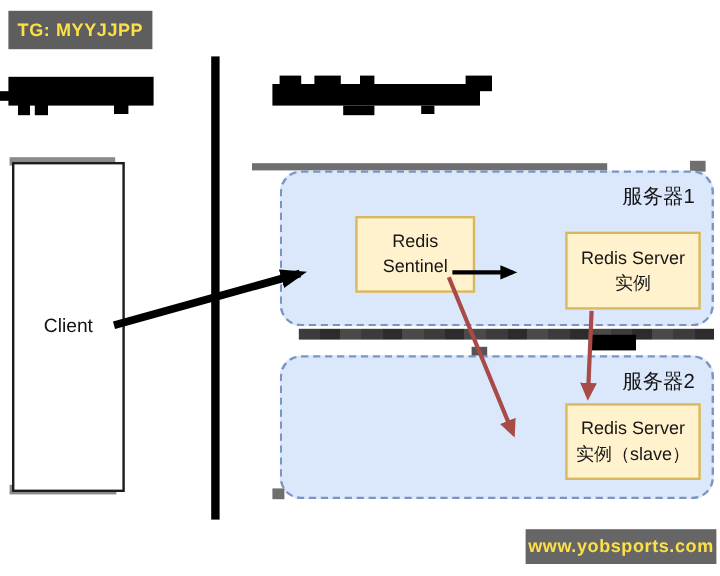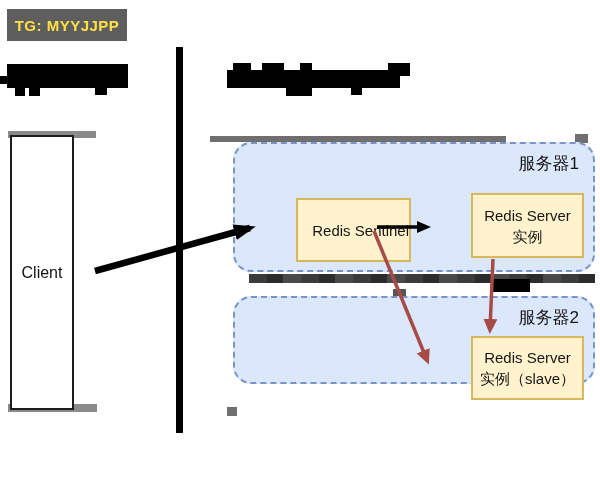--- a/index.html
+++ b/index.html
@@ -24,43 +24,43 @@
     letter-spacing:0.5px;
   }
   .badge.top{left:7px;top:9px;width:120px;height:32px;}
   .badge.bottom{left:438px;top:441px;width:159px;height:29px;background:#666;}
 
   .redact{position:absolute;background:#000;}
 
   .divider{position:absolute;left:176px;top:47px;width:7px;height:386px;background:#000;}
 
   .client{
-    position:absolute;left:10px;top:135px;width:64px;height:275px;
+    position:absolute;left:10px;top:135px;width:94px;height:275px;
     background:#fff;border:2px solid #1c1c1c;box-sizing:border-box;
     display:flex;align-items:center;justify-content:center;font-size:16px;
   }
   .shadow-strip{position:absolute;background:#8a8a8a;}
   .shadow-strip.dark{background:#6f6f6f;}
 
   .server{
     position:absolute;width:362px;box-sizing:border-box;
     background:var(--container-fill);border:2px dashed var(--container-border);
     border-radius:18px;
   }
   .server.s1{left:233px;top:142px;height:130px;}
-  .server.s2{left:233px;top:296px;height:88px;}
+  .server.s2{left:233px;top:296px;height:120px;}
   .server-label{position:absolute;right:14px;top:8px;font-size:17px;color:#141414;}
 
   .node{
     position:absolute;box-sizing:border-box;
     background:var(--node-fill);border:2px solid var(--node-border);
     display:flex;flex-direction:column;align-items:center;justify-content:center;
     font-size:15px;line-height:21px;text-align:center;color:#161616;margin-left:36px;
   }
-  .node.sentinel{left:260px;top:198px;width:115px;height:64px;align-items:flex-end;}
+  .node.sentinel{left:260px;top:180px;width:100px;height:64px;align-items:flex-end;}
   .node.master{left:435px;top:193px;width:113px;height:65px;}
   .node.slave{left:435px;top:336px;width:113px;height:64px;}
 
   .interbox-shadow{
     position:absolute;left:249px;top:274px;width:346px;height:9px;
     background:repeating-linear-gradient(90deg,#3c3c3c 0 18px,#2c2c2c 18px 34px,#4a4a4a 34px 52px);
   }
   .blob-black{position:absolute;left:493px;top:279px;width:37px;height:13px;background:#000;}
   .blob-gray{position:absolute;left:393px;top:289px;width:13px;height:8px;background:#555;}
   .corner-mark{position:absolute;background:#6f6f6f;}
@@ -137,14 +137,15 @@
       <marker id="mk-red" markerUnits="userSpaceOnUse" markerWidth="15" markerHeight="14" refX="10" refY="7" orient="auto">
         <path class="mk-red" d="M0,0 L15,7 L0,14 Z"></path>
       </marker>
     </defs>
     <line class="ln-black" x1="95" y1="271" x2="250" y2="228" stroke-width="6.5" marker-end="url(#mk-black-big)"></line>
     <line class="ln-black" x1="377" y1="227" x2="427" y2="227" stroke-width="3.5" marker-end="url(#mk-black)"></line>
     <line class="ln-red" x1="374" y1="231" x2="427" y2="360" stroke-width="3.5" marker-end="url(#mk-red)"></line>
     <line class="ln-red" x1="493" y1="259" x2="490" y2="329" stroke-width="3.5" marker-end="url(#mk-red)"></line>
   </svg>
 
+  <div class="badge bottom">www.yobsports.com</div>
 
 </div>
 
 </body></html>

